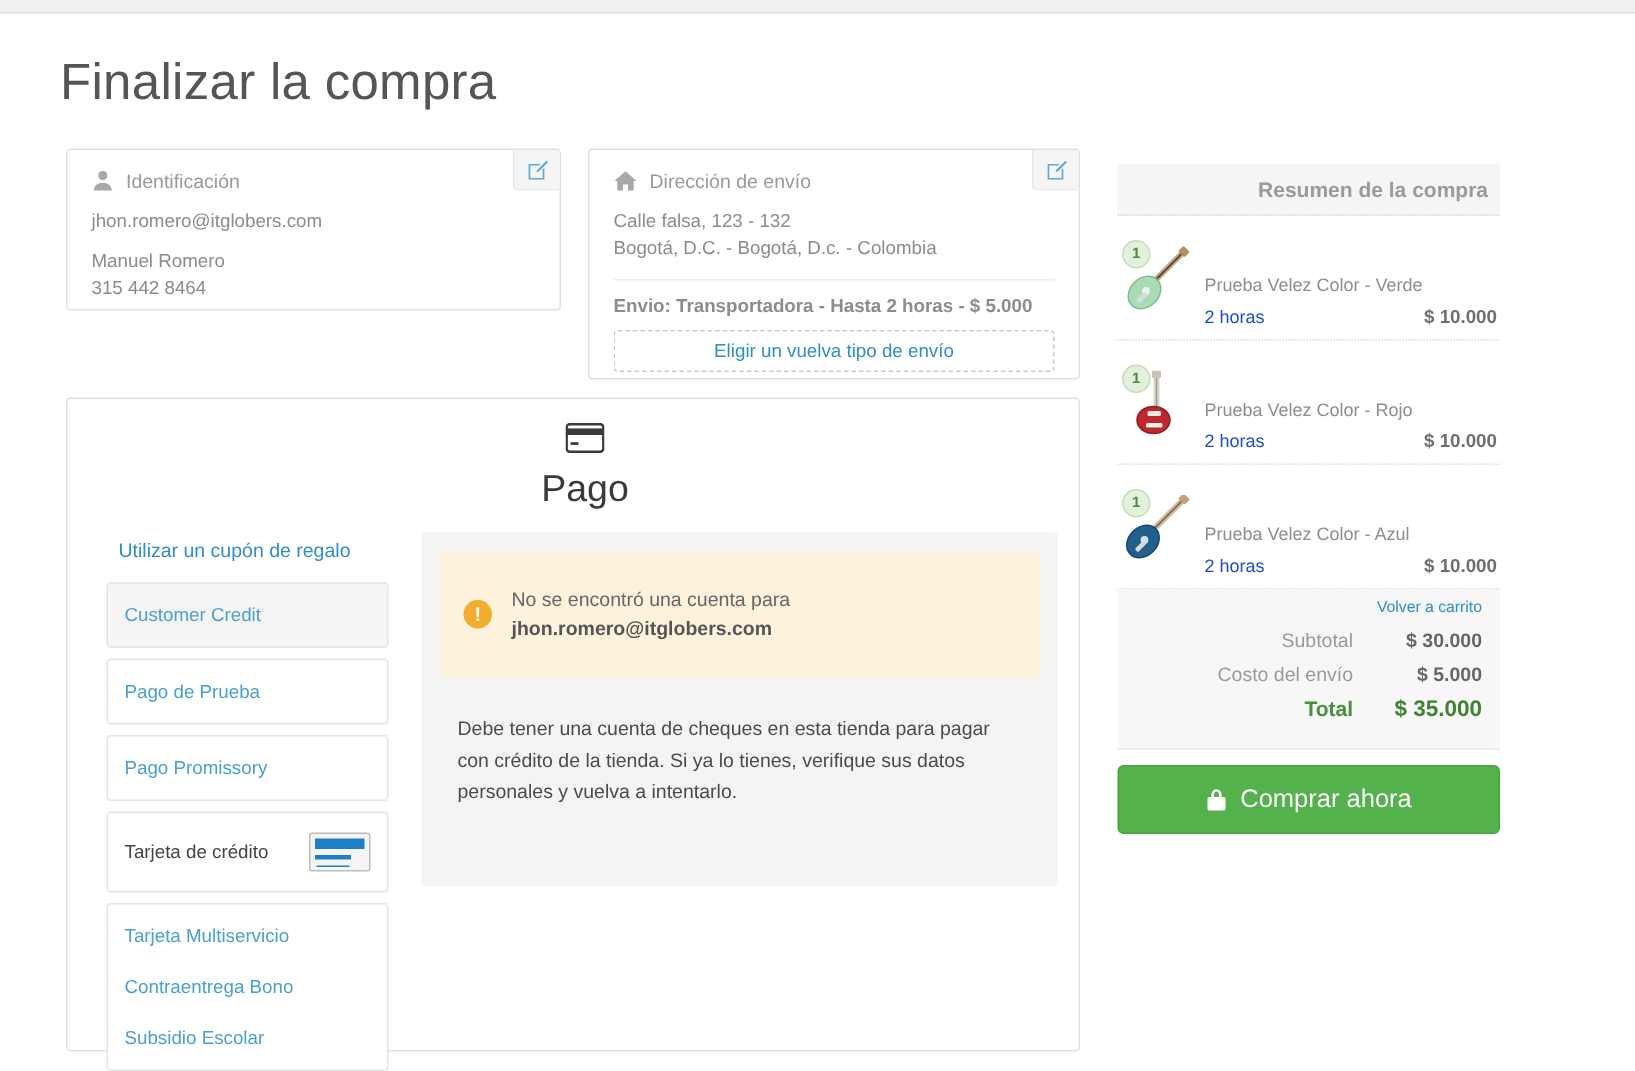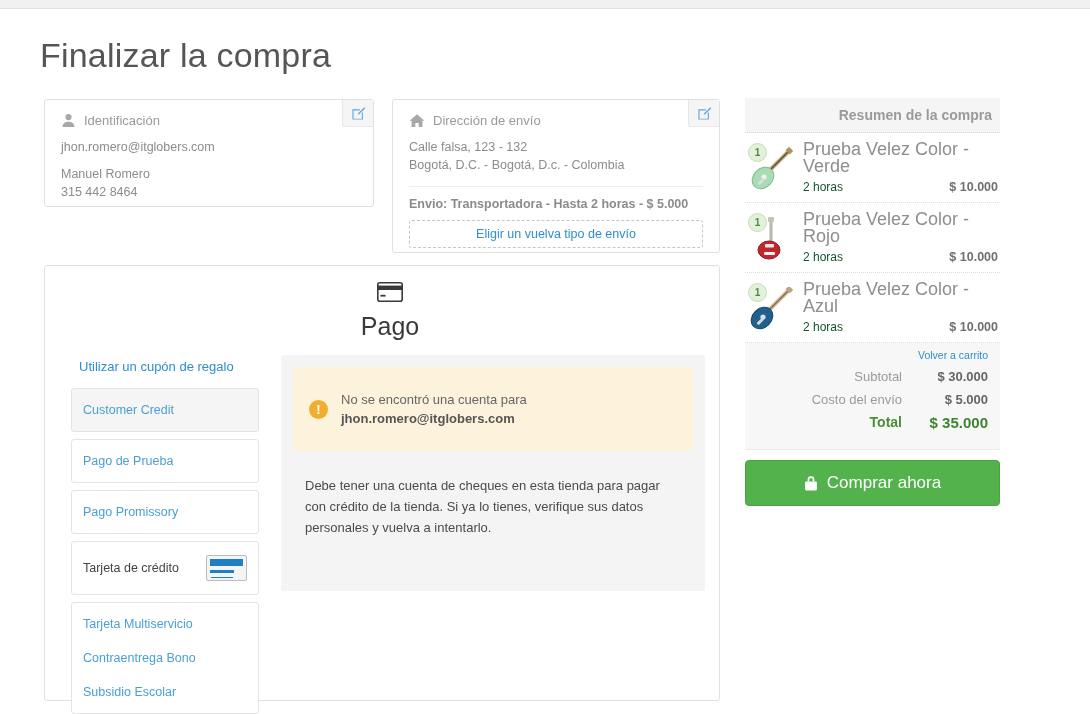--- a/index.html
+++ b/index.html
@@ -175,21 +175,21 @@
     padding: 24px 20px 0 12px;
   }
   .pay-right-inner {
     background: #f4f4f4;
     border-radius: 2px;
     padding: 12px 12px 34px 12px;
     min-height: 236px;
   }
 
   
-  #summary { position: absolute; left: 745px; top: 89px; width: 255px; }
+  #summary { position: absolute; left: 745px; top: 100px; width: 255px; }
   .sum-head {
     background: #f5f5f5;
     border-bottom: 1px dotted #d8d8d8;
     text-align: right;
     font-size: 14px;
     font-weight: bold;
     color: #9a9a9a;
     padding: 9px 8px;
   }
   .sum-item {
@@ -203,23 +203,23 @@
   .qty-badge {
     position: absolute; left: 3px; top: -2px;
     width: 19px; height: 19px; border-radius: 50%;
     background: #e3f0dc; border: 1px solid #c5ddb6;
     color: #4a8f38; font-size: 10px; font-weight: bold;
     display: flex; align-items: center; justify-content: center;
     z-index: 3;
   }
   .guitar { position: absolute; left: 4px; top: 2px; }
   .sum-item-info { flex: 1; padding-left: 4px; }
-  .sum-item-name { font-size: 18px; color: #8e8e8e; line-height: 17px; margin-bottom: 5px; }
+  .sum-item-name { font-size: 12px; color: #8e8e8e; line-height: 17px; margin-bottom: 5px; margin-top: 30px; }
   .sum-item-sub { display: flex; justify-content: space-between; align-items: baseline; }
-  .sum-item-dur { font-size: 12px; color: #14532d; }
+  .sum-item-dur { font-size: 12px; color: #1d4ed8; }
   .sum-item-price { font-size: 12.5px; color: #6f6f6f; font-weight: bold; }
 
   .sum-totals {
     background: #f7f7f7;
     padding: 6px 12px 12px 12px;
     border-bottom: 1px solid #ececec;
   }
   .back-cart {
     text-align: right;
     font-size: 10.5px;

